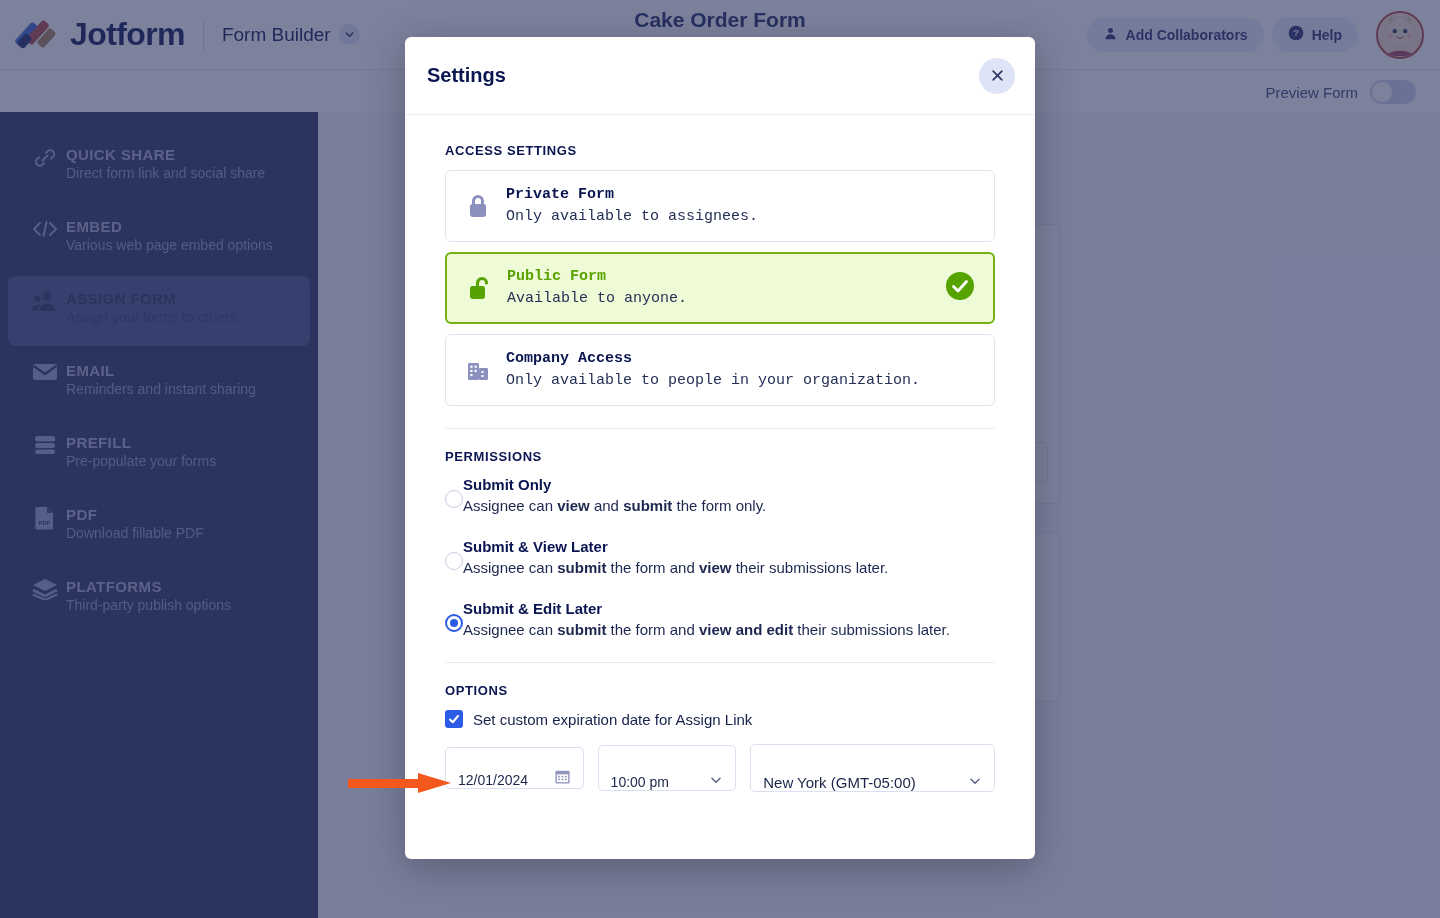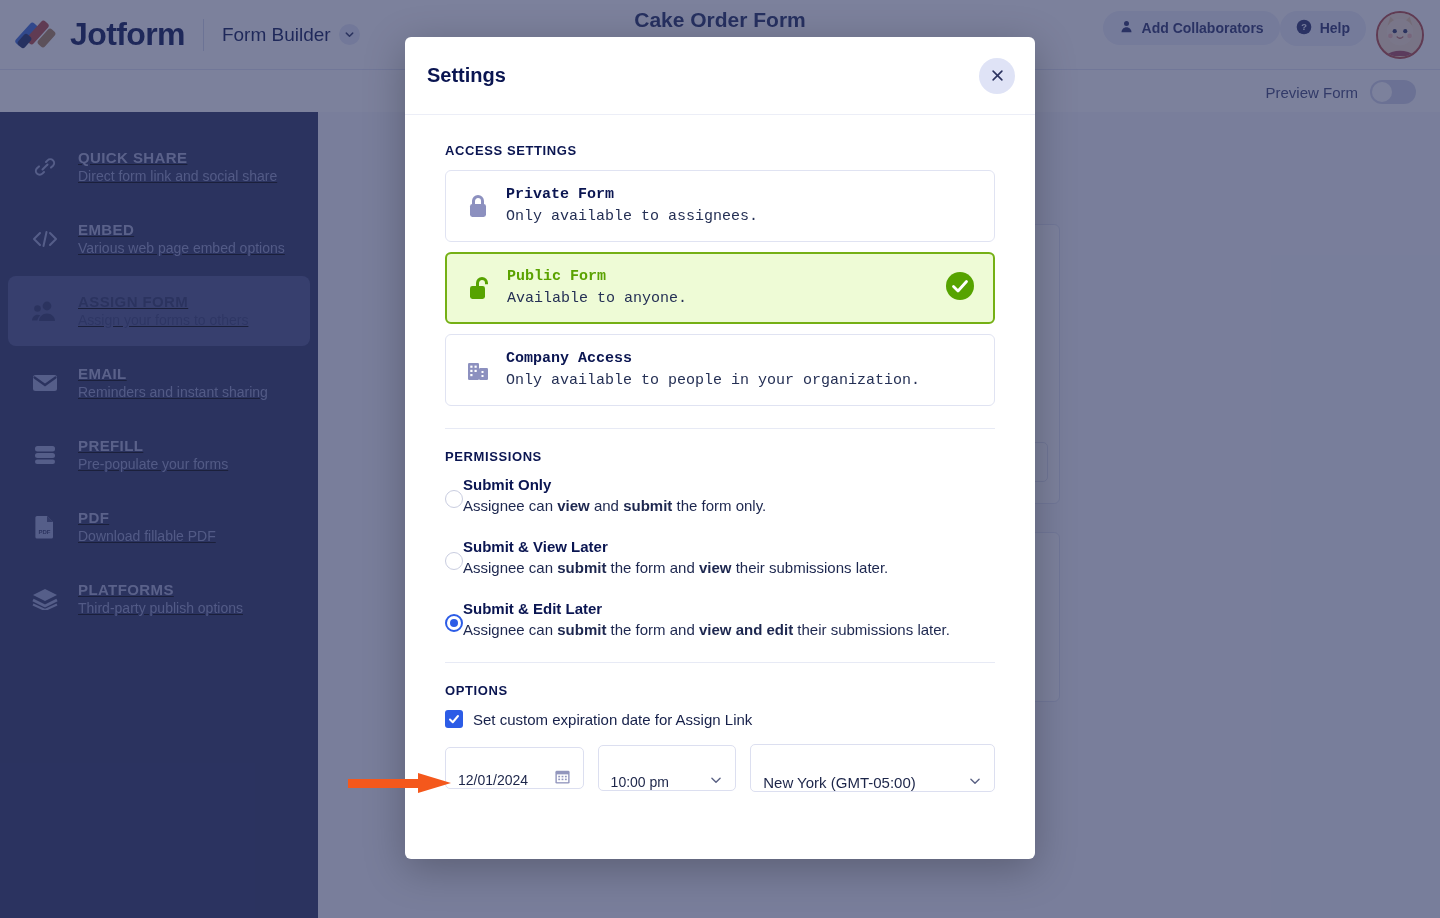--- a/index.html
+++ b/index.html
@@ -42,21 +42,21 @@
     width: 21px; height: 21px; border-radius: 50%; background: #e5e8f6;
     display: flex; align-items: center; justify-content: center;
   }
   .topbar-center {
     position: absolute; left: 0; right: 0; top: 8px;
     text-align: center; pointer-events: none;
   }
   .form-title { font-size: 21px; font-weight: 700; color: #1f2a61; }
   .form-sub { font-size: 13px; color: #2e8b3d; margin-top: 14px; }
   .topbar-right {
-    margin-left: auto; display: flex; align-items: flex-start; gap: 0; padding-right: 16px;
+    margin-left: auto; display: flex; align-items: center; gap: 8px; padding-right: 16px;
   }
   .pill {
     display: flex; align-items: center; gap: 8px;
     background: #eceefa; border-radius: 20px; padding: 8px 16px;
     font-size: 14px; font-weight: 700; color: #28306b;
   }
   .avatar-wrap {
     width: 48px; height: 48px; border-radius: 50%;
     border: 2px solid #b5473f; overflow: hidden;
     background: #f2d5b8; margin-left: 10px;
@@ -78,24 +78,23 @@
   .toggle::after {
     content: ""; position: absolute; left: 2px; top: 2px;
     width: 20px; height: 20px; border-radius: 50%; background: #fff;
   }
 
   .sidebar {
     position: absolute; top: 112px; left: 0; width: 318px; bottom: 0;
     background: #2b3360; padding-top: 18px;
   }
   .side-item {
-    display: flex; align-items: center; gap: 18px;
+    display: flex; align-items: flex-start; gap: 6px;
     padding: 14px 20px 14px 22px; margin: 2px 8px; border-radius: 8px;
     min-height: 70px;
-    text-decoration: underline;
   }
   .side-item.active { background: #4a5387; }
   .side-icon { width: 30px; min-width: 30px; display: flex; justify-content: center; color: #9aa2cc; }
   .side-item.active .side-icon { color: #2b3360; }
   .side-title {
     font-size: 15px; font-weight: 700; color: #a6accf; letter-spacing: .4px;
   }
   .side-item.active .side-title { color: #2b3360; }
   .side-desc { font-size: 14px; color: #9199c4; margin-top: 3px; }
   .side-item.active .side-desc { color: #333b6d; }

